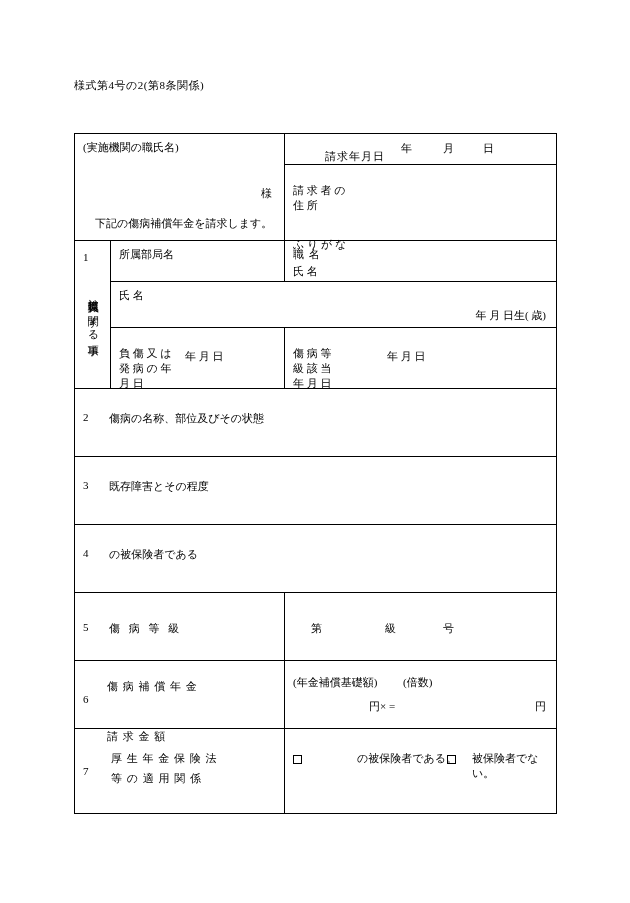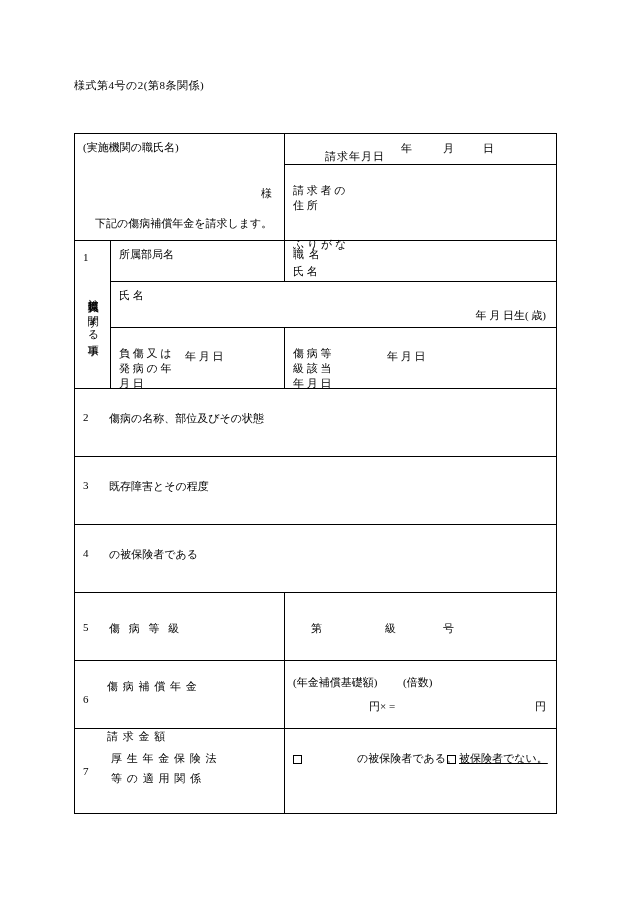--- a/index.html
+++ b/index.html
@@ -248,20 +248,20 @@
           <span style="position:absolute; left:8px; top:36px;">7</span>
           <span style="position:absolute; left:36px; top:22px;" class="sp1">厚 生 年 金 保 険 法</span>
           <span style="position:absolute; left:36px; top:42px;" class="sp1">等 の 適 用 関 係</span>
         </div>
       </td>
       <td colspan="2" style="height:84px;">
         <div class="cell" style="height:84px; position:relative;">
           <span class="checkbox" style="position:absolute; left:8px; top:26px;"></span>
           <span style="position:absolute; left:72px; top:22px;">の被保険者である。</span>
           <span class="checkbox" style="position:absolute; left:162px; top:26px;"></span>
-          <span style="position:absolute; left:174px; top:22px;text-decoration:underline;">被保険者でない。</span>
+          <span style="position:absolute; left:187px; top:22px;">被保険者でない。</span>
         </div>
       </td>
     </tr>
   </tbody>
     </table>
 
 </div>
 
 </body></html>

